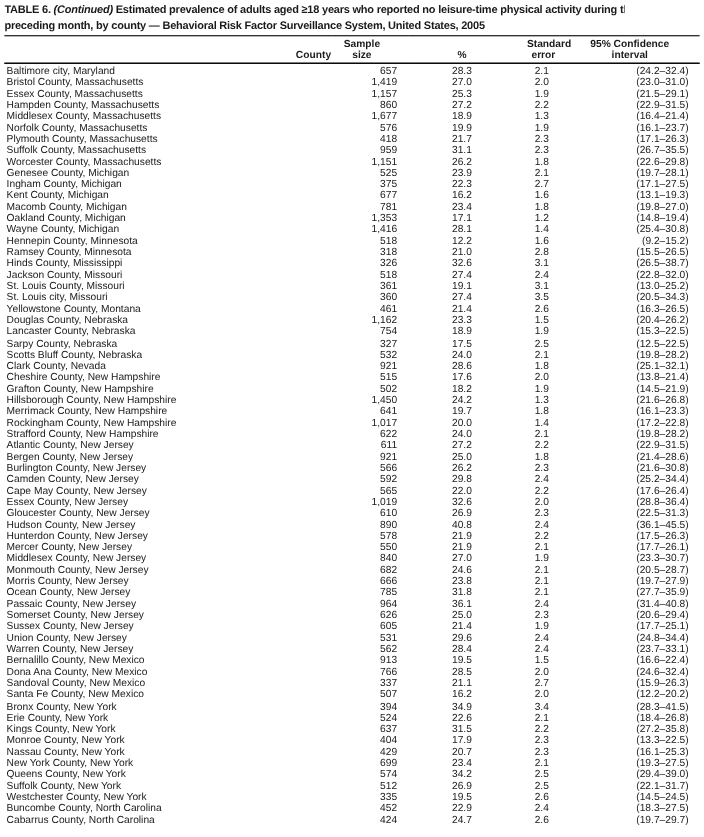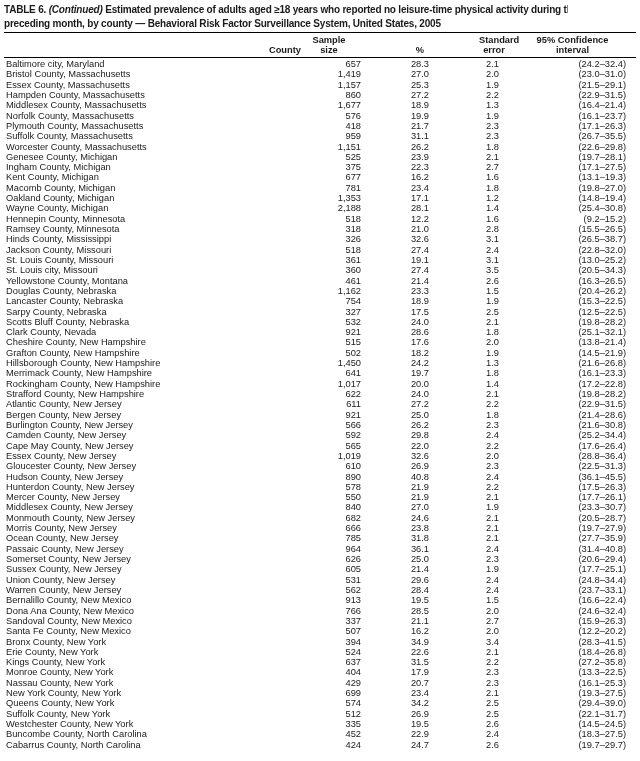--- a/index.html
+++ b/index.html
@@ -195,21 +195,21 @@
         </tr>
         <tr>
           <td class="county">Oakland County, Michigan</td>
           <td class="num">1,353</td>
           <td class="num">17.1</td>
           <td class="num">1.2</td>
           <td class="num">(14.8–19.4)</td>
         </tr>
         <tr>
           <td class="county">Wayne County, Michigan</td>
-          <td class="num">2,188</td>
+          <td class="num">1,416</td>
           <td class="num">28.1</td>
           <td class="num">1.4</td>
           <td class="num">(25.4–30.8)</td>
         </tr>
         <tr>
           <td class="county">Hennepin County, Minnesota</td>
           <td class="num">518</td>
           <td class="num">12.2</td>
           <td class="num">1.6</td>
           <td class="num">(9.2–15.2)</td>

